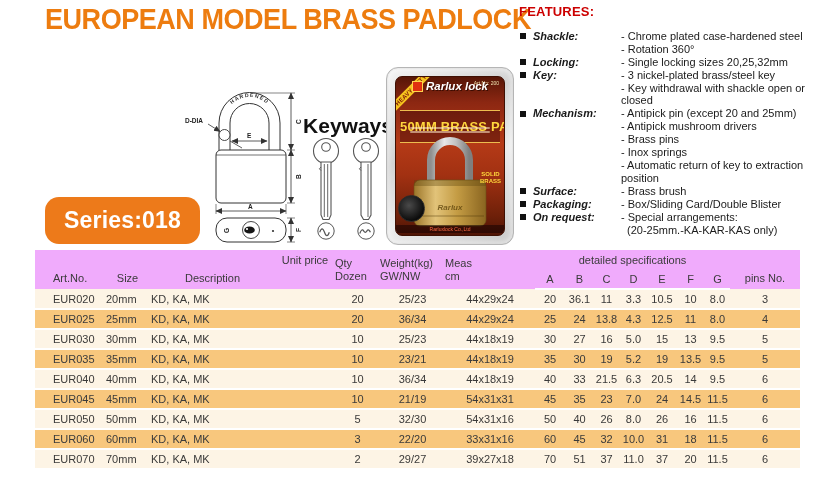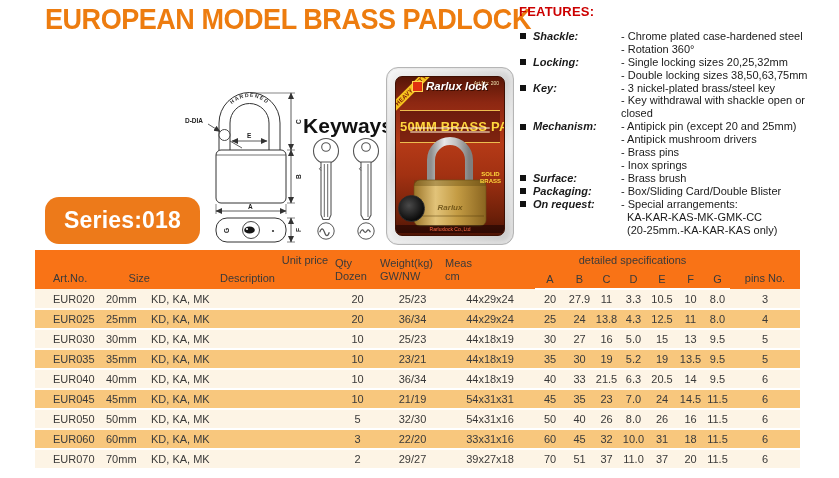--- a/index.html
+++ b/index.html
@@ -59,25 +59,25 @@
         font-weight:bold;text-align:center;line-height:1.15;}
   .pk-disc{position:absolute;left:2px;bottom:13px;width:25px;height:25px;border-radius:50%;
         background:radial-gradient(circle at 40% 38%,#4a4a4a,#0c0c0c 70%);
         border:1px solid #2a2a2a;}
   .pk-footer{position:absolute;bottom:2px;left:0;right:0;text-align:center;font-size:5px;
         color:#ff6a45;background:rgba(20,2,2,.55);padding:1px 0;}
 
   
   table.spec{position:absolute;left:35px;top:250px;width:765px;border-collapse:collapse;
         table-layout:fixed;font-size:11px;color:#3a3a3a;}
-  table.spec th{font-weight:normal;background:#f97316;padding:0;}
+  table.spec th{font-weight:normal;background:#f0abfc;padding:0;}
   table.spec td{padding:0 1px;height:18px;border-bottom:2px solid #fff;white-space:nowrap;overflow:hidden;}
   table.spec thead tr.h1 th{height:19px;}
   table.spec thead tr.h2 th{height:19px;border-bottom:2px solid #fff;}
-  table.spec th.al{text-align:right;vertical-align:bottom;padding-bottom:5px;}
+  table.spec th.al{text-align:center;vertical-align:bottom;padding-bottom:5px;}
   table.spec th.pl, table.spec td:first-child{padding-left:18px;text-align:left;}
   table.spec th.vt{vertical-align:top;padding-top:4px;}
   table.spec th.vb{vertical-align:bottom;padding-bottom:5px;}
   table.spec th .tl{line-height:13px;text-align:left;}
   table.spec td{text-align:center;}
   table.spec td:nth-child(1),table.spec td:nth-child(2),table.spec td:nth-child(3){text-align:left;}
   table.spec tbody tr{background:#FDF4E5;}
   table.spec tbody tr.alt{background:#F8C77D;margin-left:8px;}
 </style>
 </head>
@@ -99,25 +99,20 @@
           <span class="feat-bullet hidden"></span>
           <span class="feat-label"></span>
           <span class="feat-text">- Rotation 360°</span>
         </div>
         <div class="feat-row">
           <span class="feat-bullet"></span>
           <span class="feat-label">Locking:</span>
           <span class="feat-text">- Single locking sizes 20,25,32mm</span>
         </div>
         <div class="feat-row">
-          <span class="feat-bullet hidden"></span>
-          <span class="feat-label"></span>
-          <span class="feat-text">- Double locking sizes 38,50,63,75mm</span>
-        </div>
-        <div class="feat-row">
           <span class="feat-bullet"></span>
           <span class="feat-label">Key:</span>
           <span class="feat-text">- 3 nickel-plated brass/steel key</span>
         </div>
         <div class="feat-row">
           <span class="feat-bullet hidden"></span>
           <span class="feat-label"></span>
           <span class="feat-text">- Key withdrawal with shackle open or closed</span>
         </div>
         <div class="feat-row">
@@ -134,38 +129,38 @@
           <span class="feat-bullet hidden"></span>
           <span class="feat-label"></span>
           <span class="feat-text">- Brass pins</span>
         </div>
         <div class="feat-row">
           <span class="feat-bullet hidden"></span>
           <span class="feat-label"></span>
           <span class="feat-text">- Inox springs</span>
         </div>
         <div class="feat-row">
+          <span class="feat-bullet hidden"></span>
+          <span class="feat-label"></span>
+          <span class="feat-text">- Automatic return of key to extraction position</span>
+        </div>
+        <div class="feat-row">
           <span class="feat-bullet"></span>
           <span class="feat-label">Surface:</span>
           <span class="feat-text">- Brass brush</span>
         </div>
         <div class="feat-row">
           <span class="feat-bullet"></span>
           <span class="feat-label">Packaging:</span>
           <span class="feat-text">- Box/Sliding Card/Double Blister</span>
         </div>
         <div class="feat-row">
           <span class="feat-bullet"></span>
           <span class="feat-label">On request:</span>
           <span class="feat-text">- Special arrangements:</span>
-        </div>
-        <div class="feat-row">
-          <span class="feat-bullet hidden"></span>
-          <span class="feat-label"></span>
-          <span class="feat-text cont">KA-KAR-KAS-MK-GMK-CC</span>
         </div>
         <div class="feat-row">
           <span class="feat-bullet hidden"></span>
           <span class="feat-label"></span>
           <span class="feat-text cont">(20-25mm.-KA-KAR-KAS only)</span>
         </div>
       </div>
   </section>
 
   <svg class="diagram-svg" width="126" height="160" viewBox="0 0 126 160">
@@ -341,21 +336,21 @@
     <tbody>
         <tr>
           <td>EUR020</td>
           <td>20mm</td>
           <td>KD, KA, MK</td>
           <td></td>
           <td>20</td>
           <td>25/23</td>
           <td>44x29x24</td>
           <td>20</td>
-          <td>27.9</td>
+          <td>36.1</td>
           <td>11</td>
           <td>3.3</td>
           <td>10.5</td>
           <td>10</td>
           <td>8.0</td>
           <td>3</td>
         </tr>
         <tr class="alt">
           <td>EUR025</td>
           <td>25mm</td>

